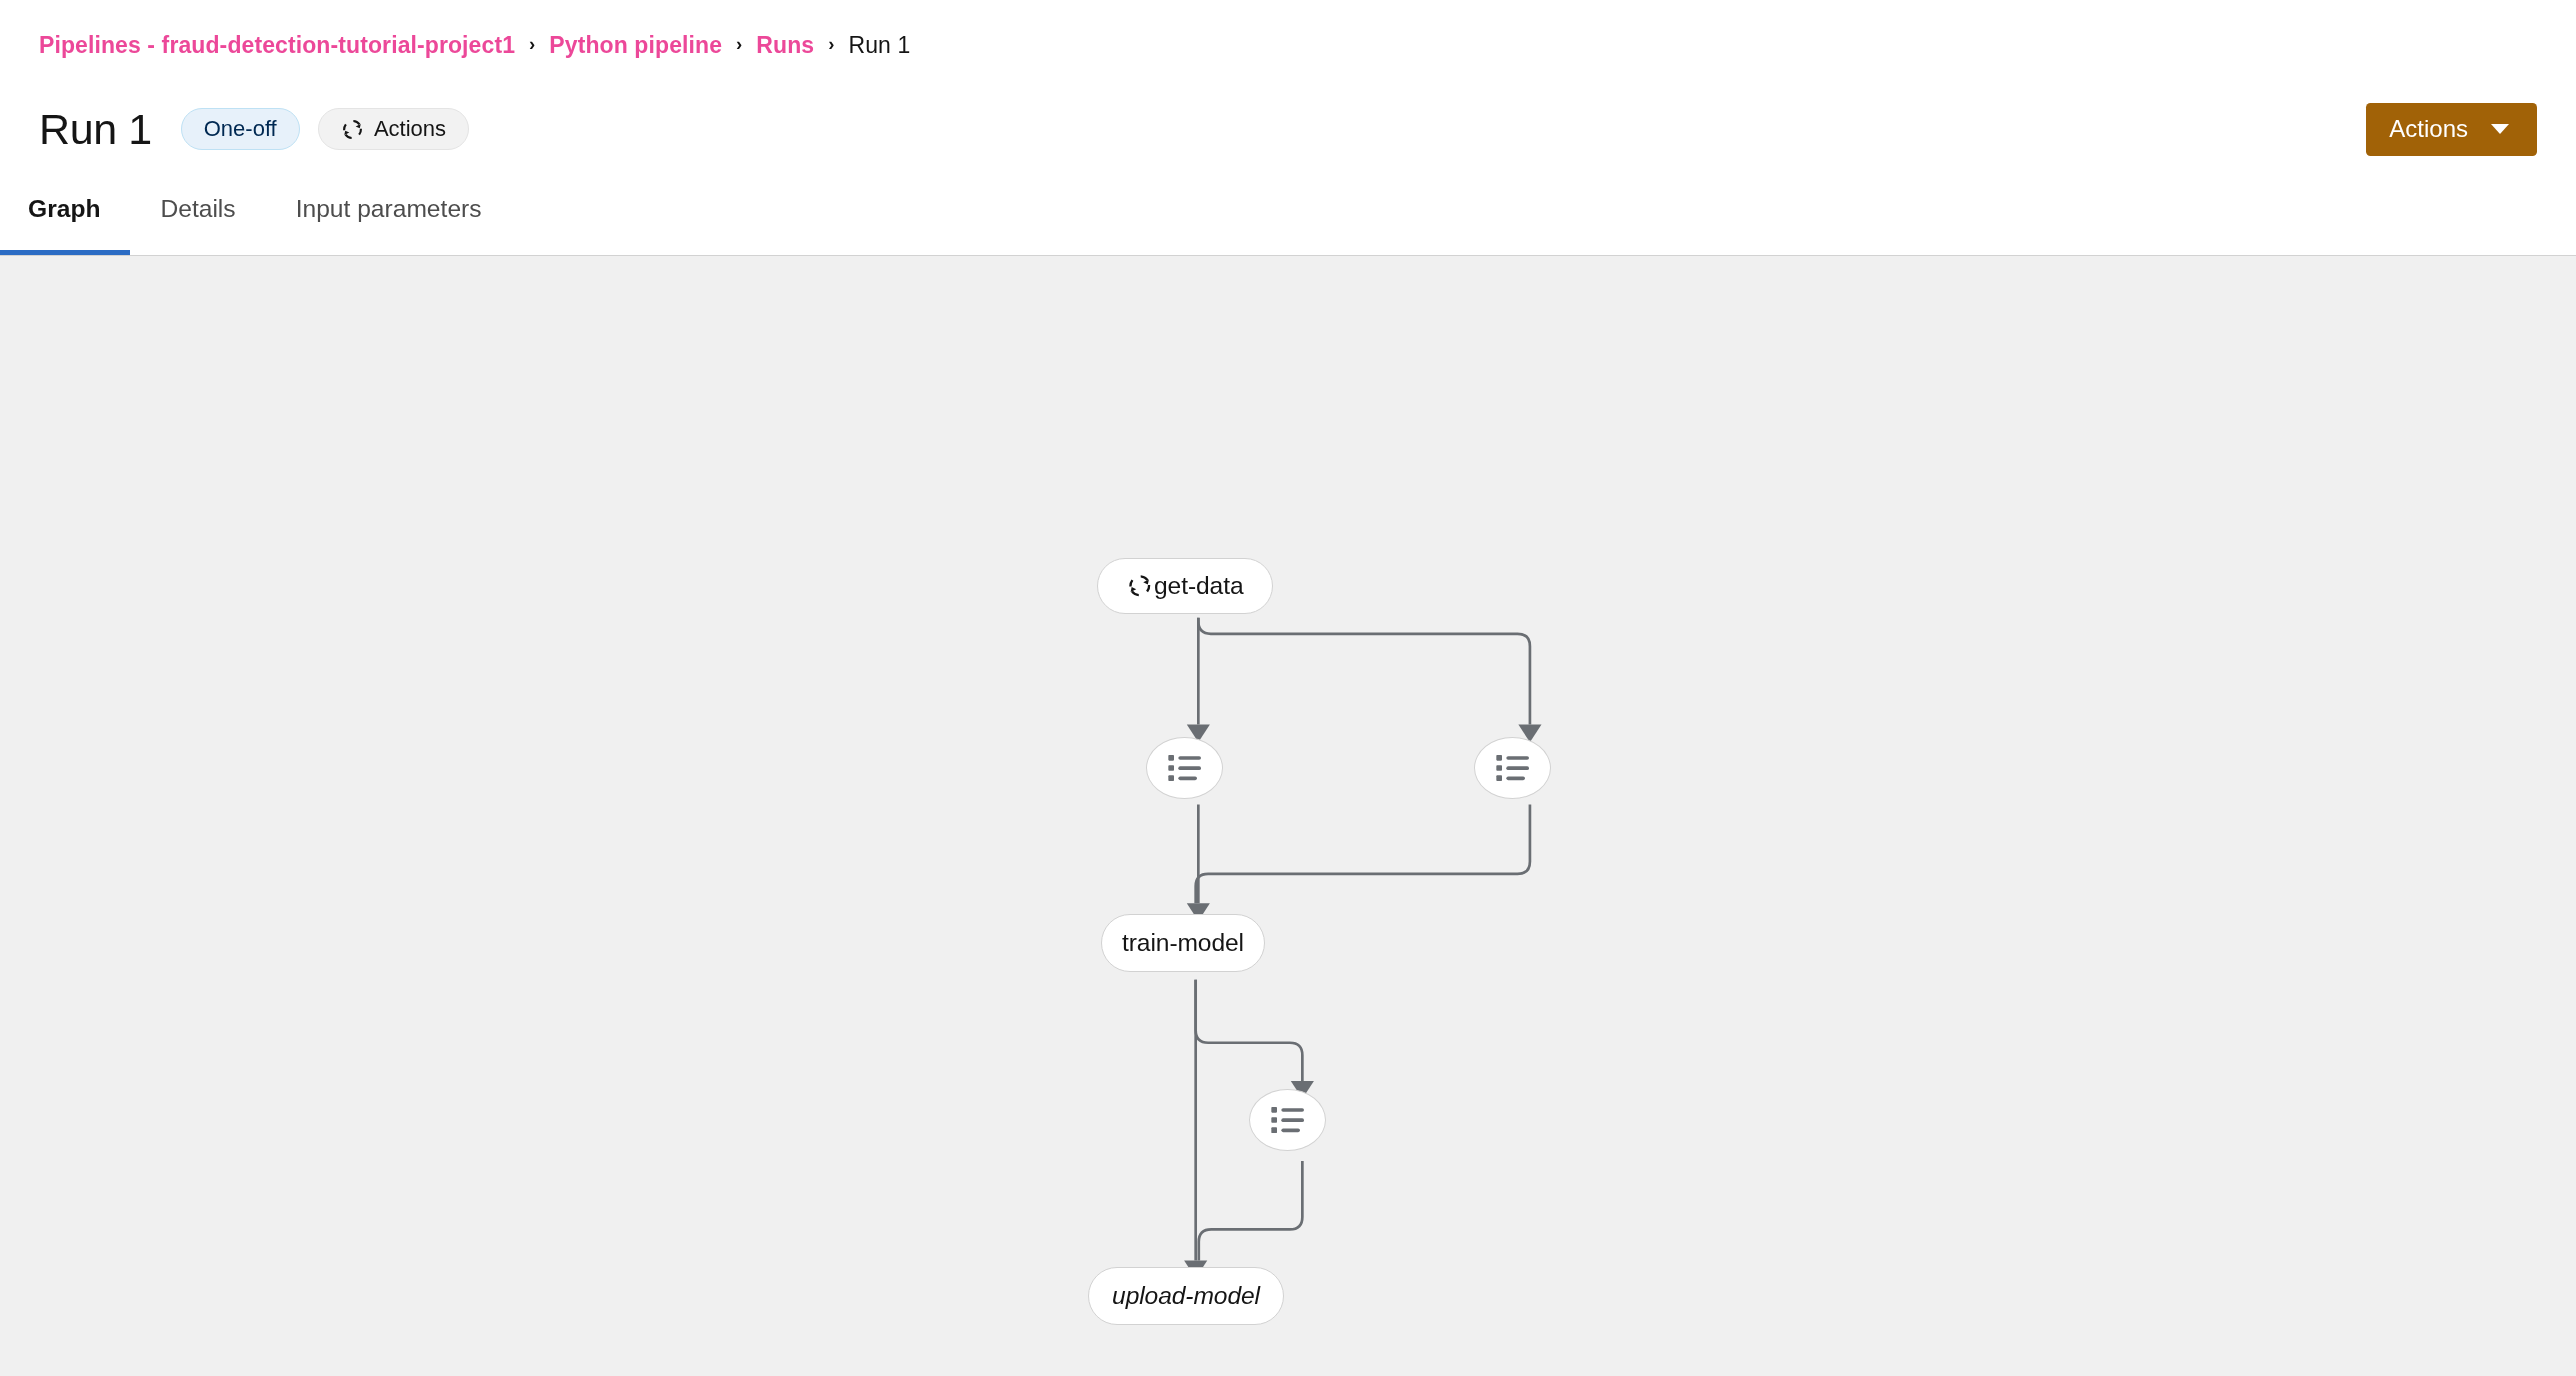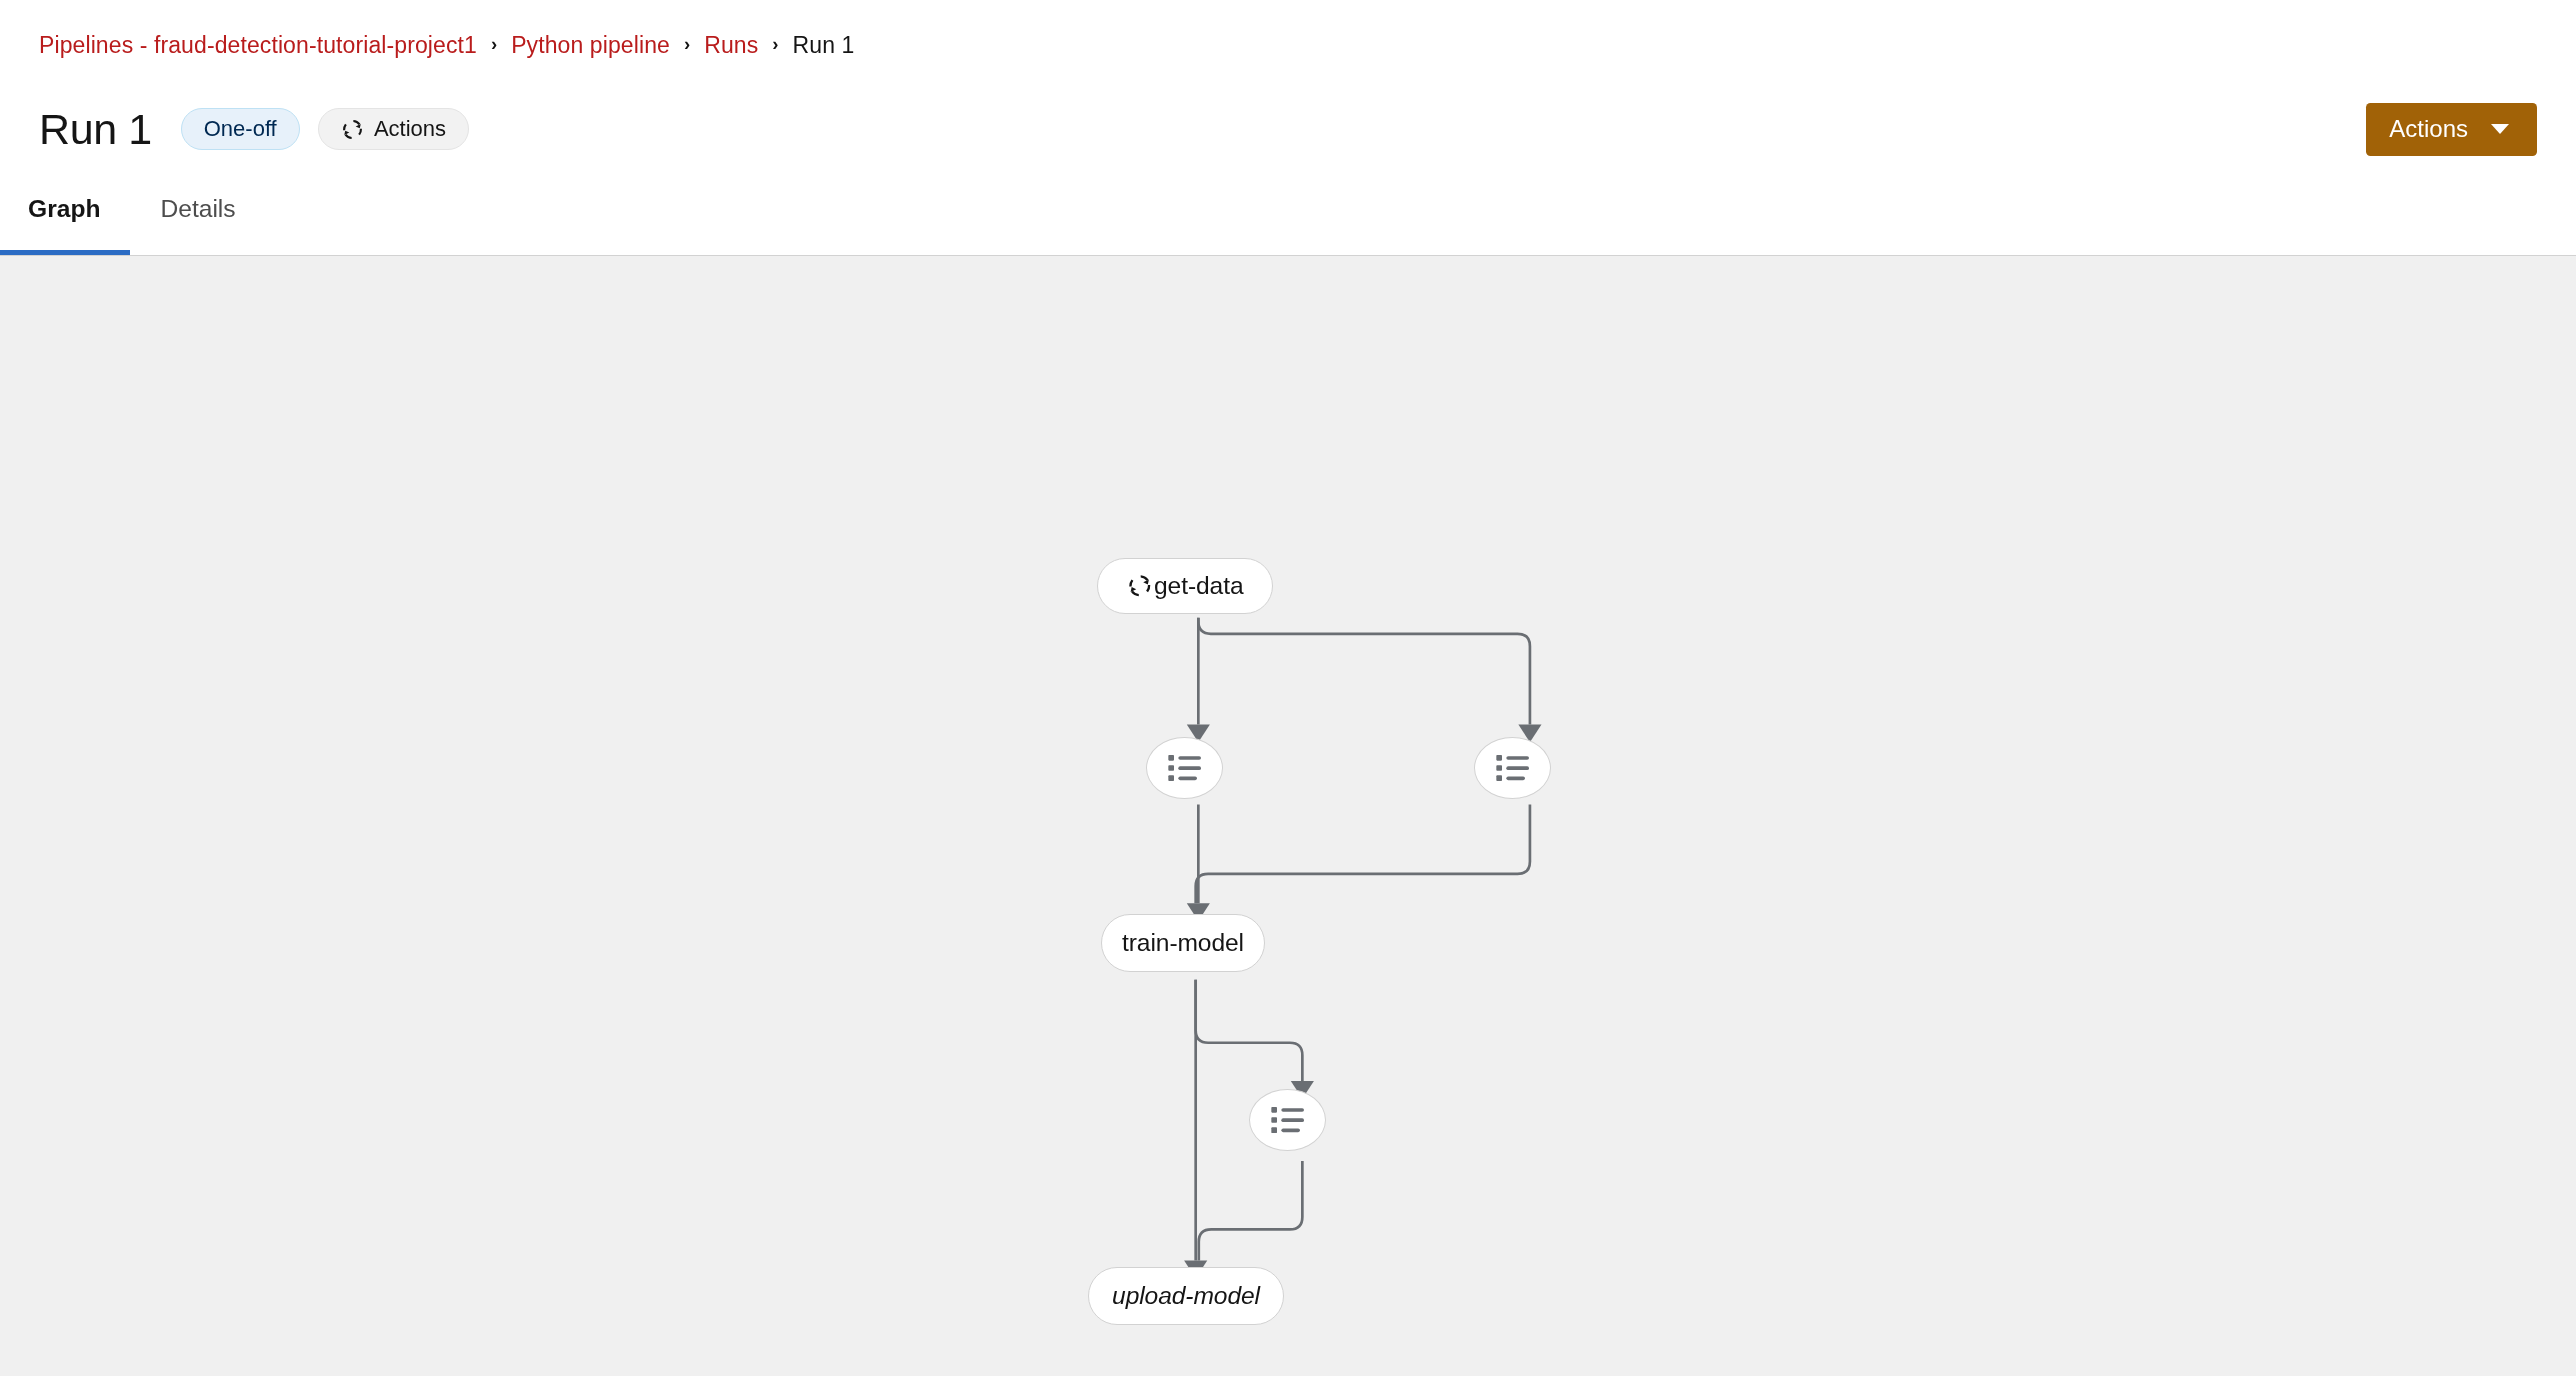--- a/index.html
+++ b/index.html
@@ -32,24 +32,25 @@
     flex: 0 0 auto;
   }
   .breadcrumb {
     display: flex;
     align-items: center;
     font-size: 23px;
     line-height: 1;
     letter-spacing: 0.1px;
   }
   .crumb-link {
-    color: #b91c1c;
+    color: #ec4899;
     text-decoration: none;
     cursor: pointer;
     white-space: nowrap;
+    font-weight: bold;
   }
   .crumb-current {
     color: #151515;
     white-space: nowrap;
   }
   .crumb-sep {
     color: #151515;
     margin: 0 14px;
     font-size: 18.5px;
     line-height: 1;
@@ -286,20 +287,23 @@
   </div>
 
   <div class="tabs-bar">
     <div class="tabs">
       <div class="tab active">
         <span>Graph</span>
       </div>
       <div class="tab">
         <span>Details</span>
       </div>
+      <div class="tab">
+        <span>Input parameters</span>
+      </div>
     </div>
   </div>
 
   <div class="graph-canvas" id="graph-canvas">
     <svg class="graph-svg" id="graph-svg" viewBox="0 0 2930 1261" preserveAspectRatio="xMinYMin slice">
       <g id="edge-layer" fill="none" stroke="#6a6e73" stroke-width="3">
           <path d="M 1348 407 L 1348 527"></path>
           <path d="M 1348 407 L 1348 411 Q 1348 425 1362 425 L 1707 425 Q 1721 425 1721 439 L 1721 527"></path>
           <path d="M 1348 617 L 1348 728"></path>
           <path d="M 1721 617 L 1721 681 Q 1721 695 1707 695 L 1359 695 Q 1345 695 1345 709 L 1345 728"></path>

